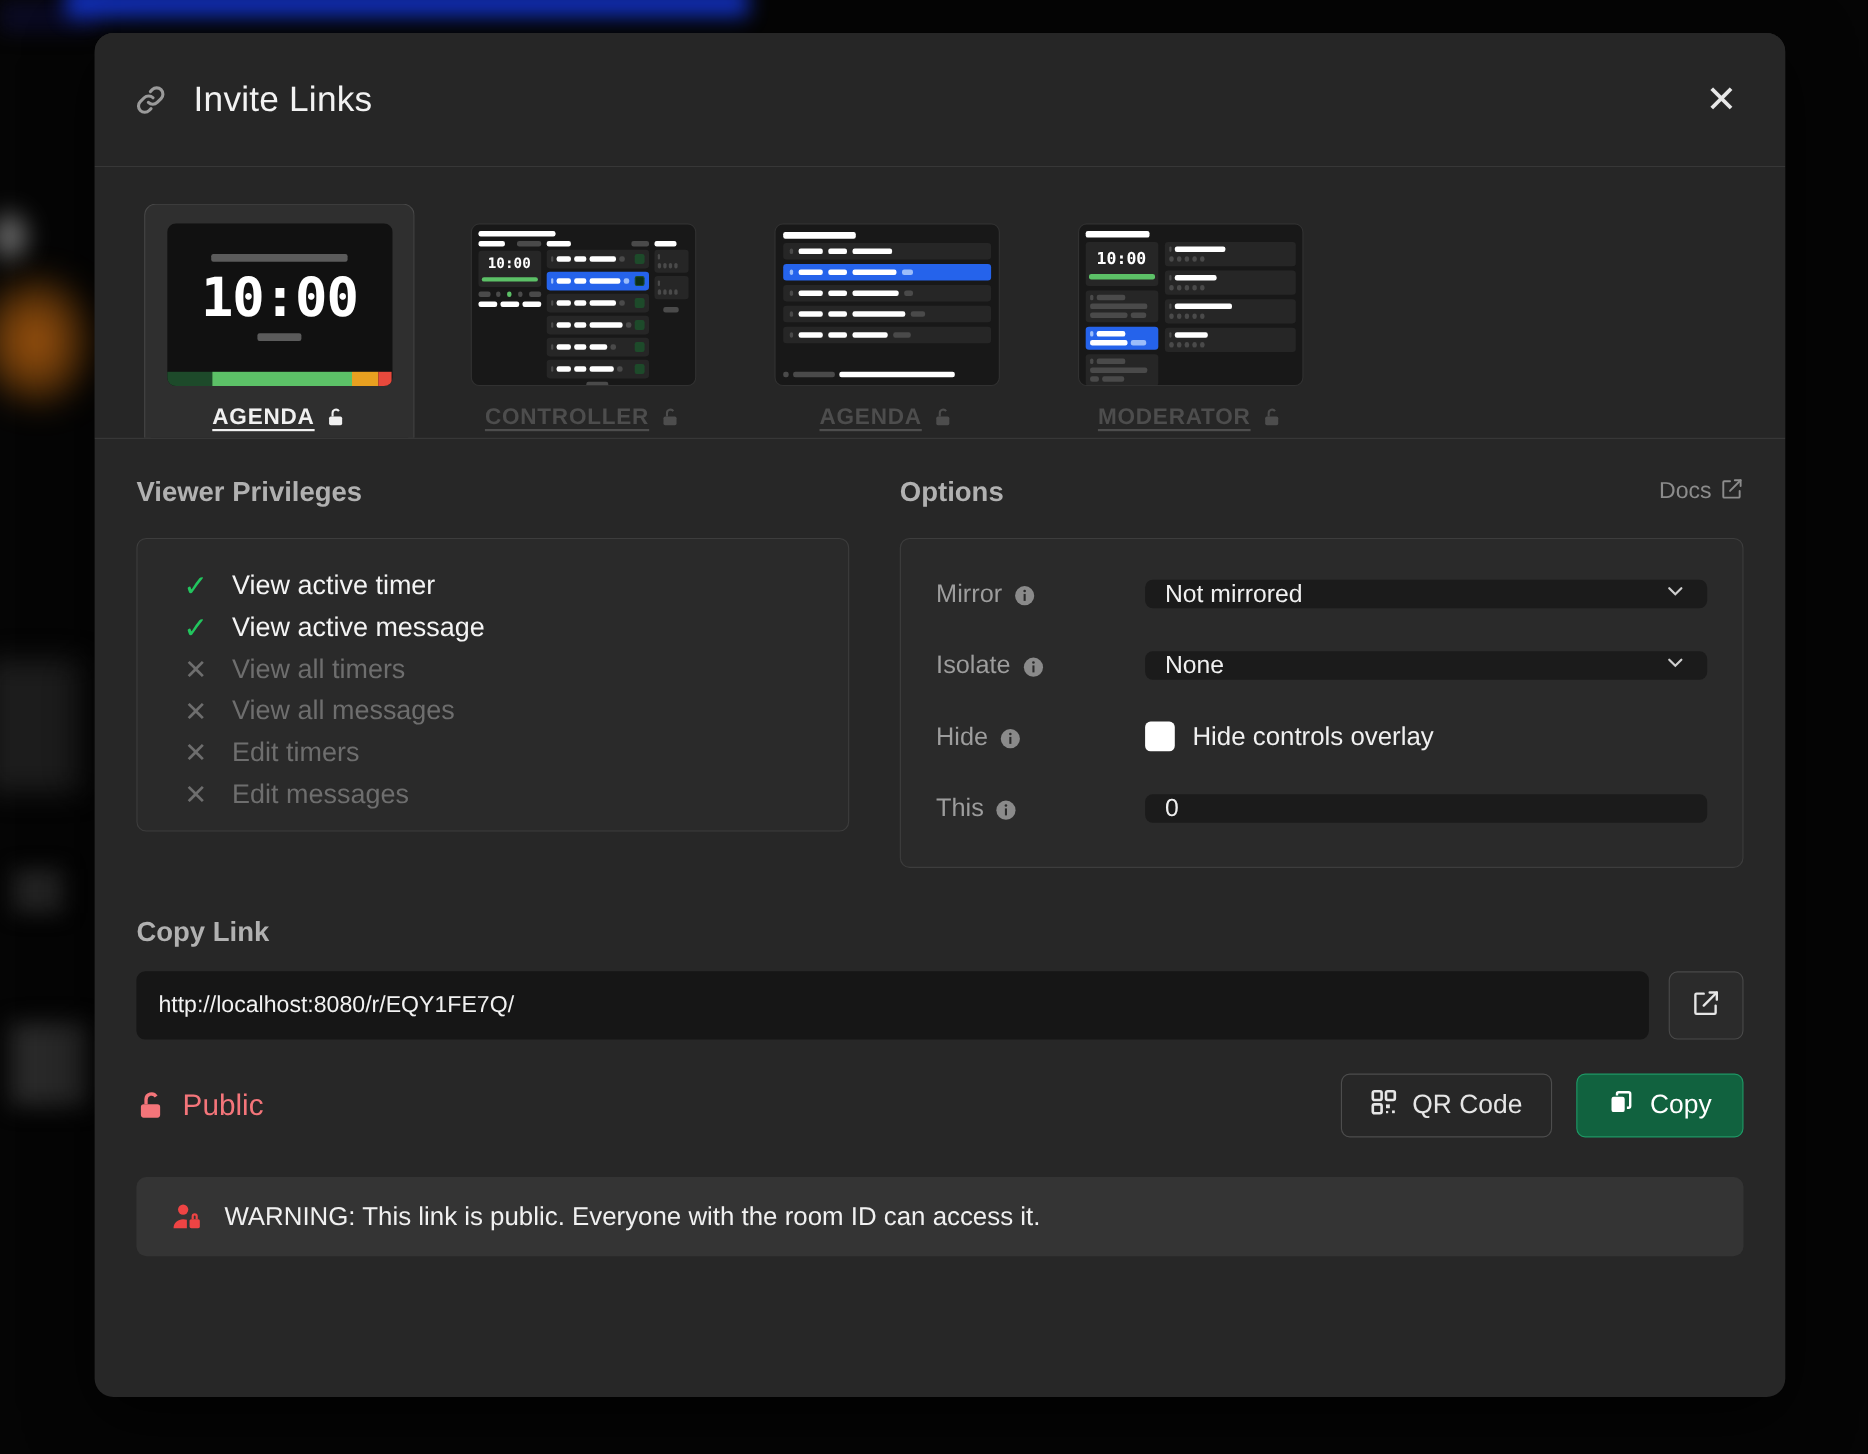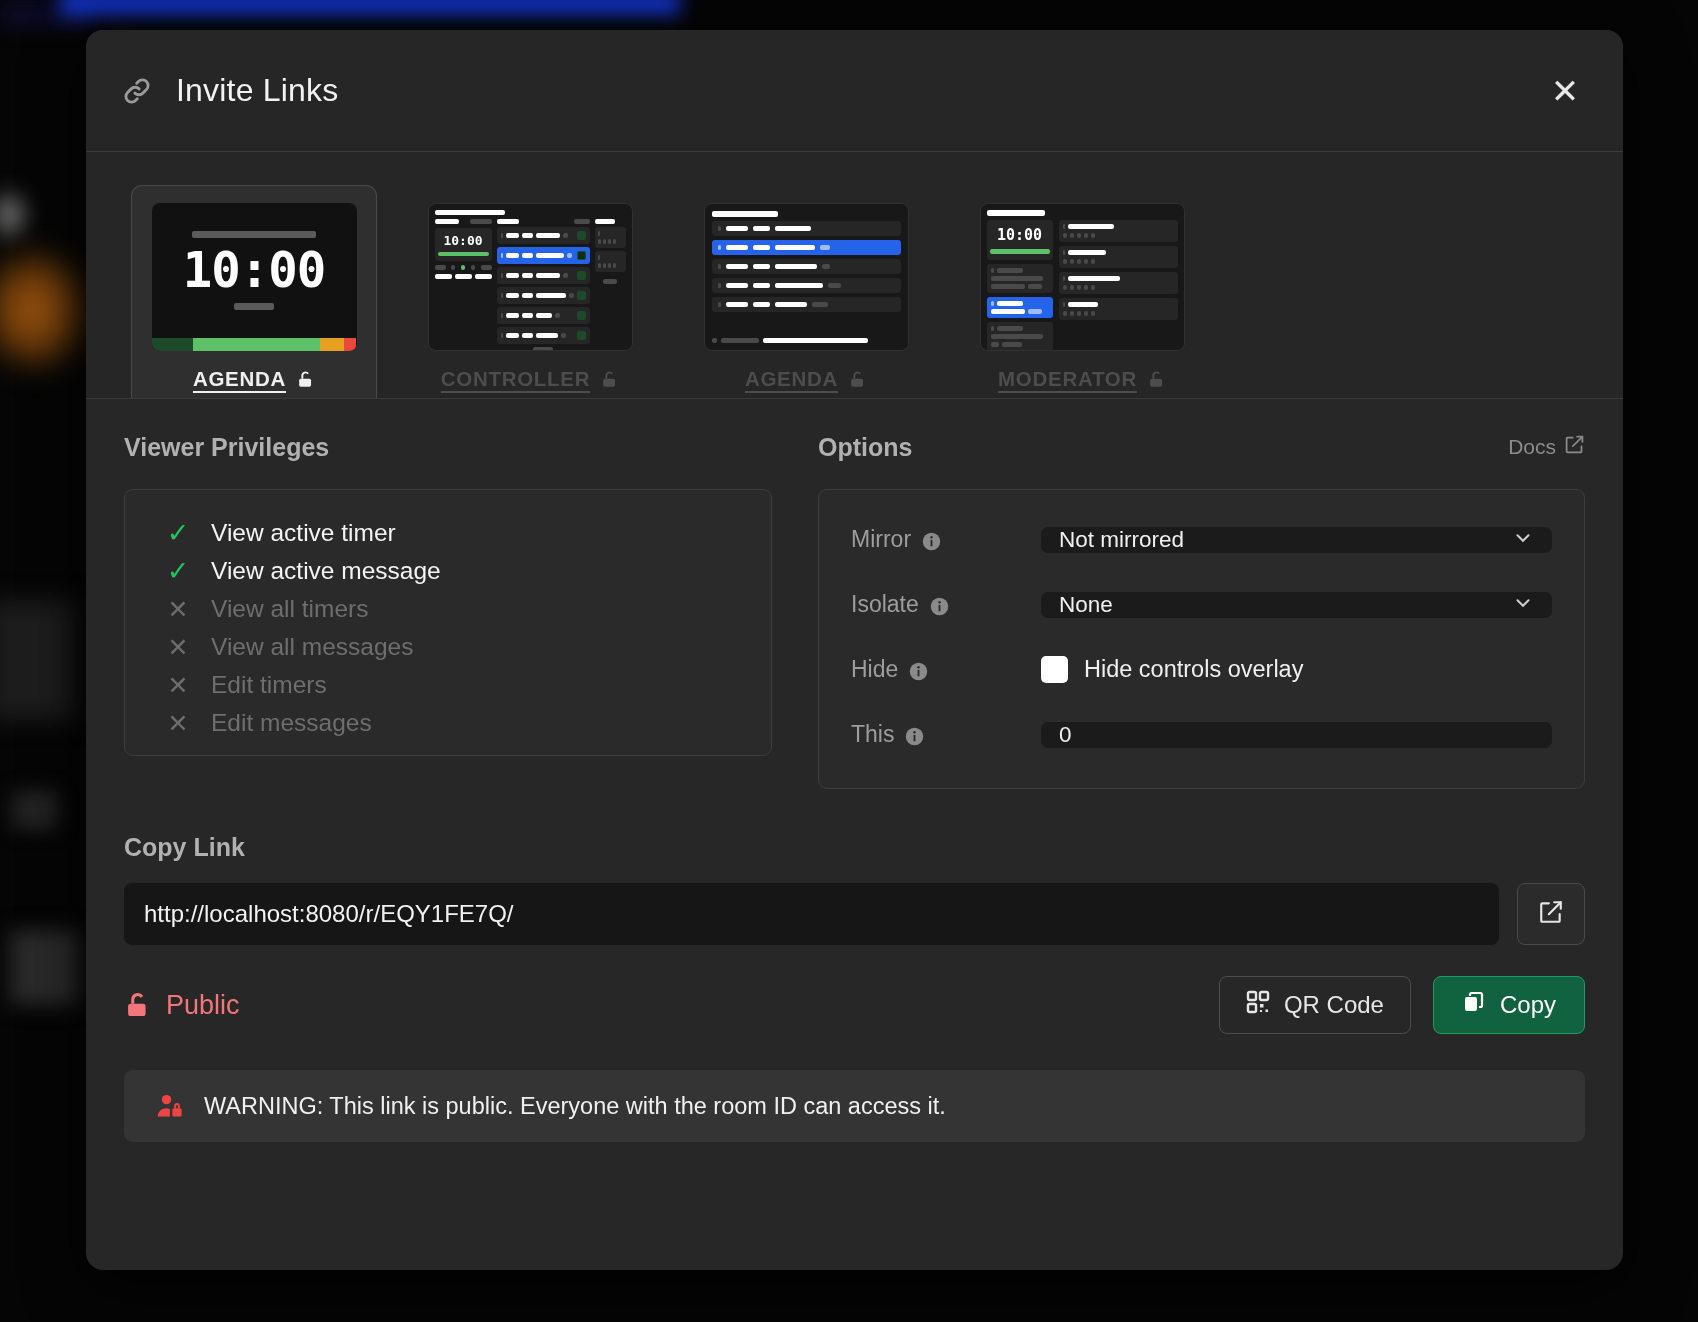--- a/index.html
+++ b/index.html
@@ -148,21 +148,21 @@
   .chk-row { display: flex; align-items: center; gap: 16px; }
   .chkbox { width: 27px; height: 27px; background: #fff; border-radius: 5px; cursor: pointer; }
   .chk-lbl { font-size: 23.5px; color: #f0f0f0; }
 
   
   .copy-sect { margin-top: 44px; }
   .copy-title { font-size: 25px; color: #b1b1b1; font-weight: 700; margin-bottom: 21px; }
   .url-row { display: flex; align-items: center; gap: 18px; }
   .url-input {
     flex: 1; height: 62px; background: #161616; border: none; border-radius: 8px;
-    color: #f2f2f2; font-size: 24px; padding: 0 20px;
+    color: #f2f2f2; font-size: 21px; padding: 0 20px;
     font-family: "Liberation Sans", sans-serif;
   }
   .open-btn {
     width: 68px; height: 62px; border: 1px solid #4a4a4a; border-radius: 8px;
     background: #2b2b2b; display: flex; align-items: center; justify-content: center;
     color: #e6e6e6; cursor: pointer;
   }
   .actions-row { display: flex; align-items: center; margin-top: 31px; }
   .pub-wrap { display: flex; align-items: center; gap: 14px; }
   .pub-lock { width: 28px; height: 30px; display: block; }

